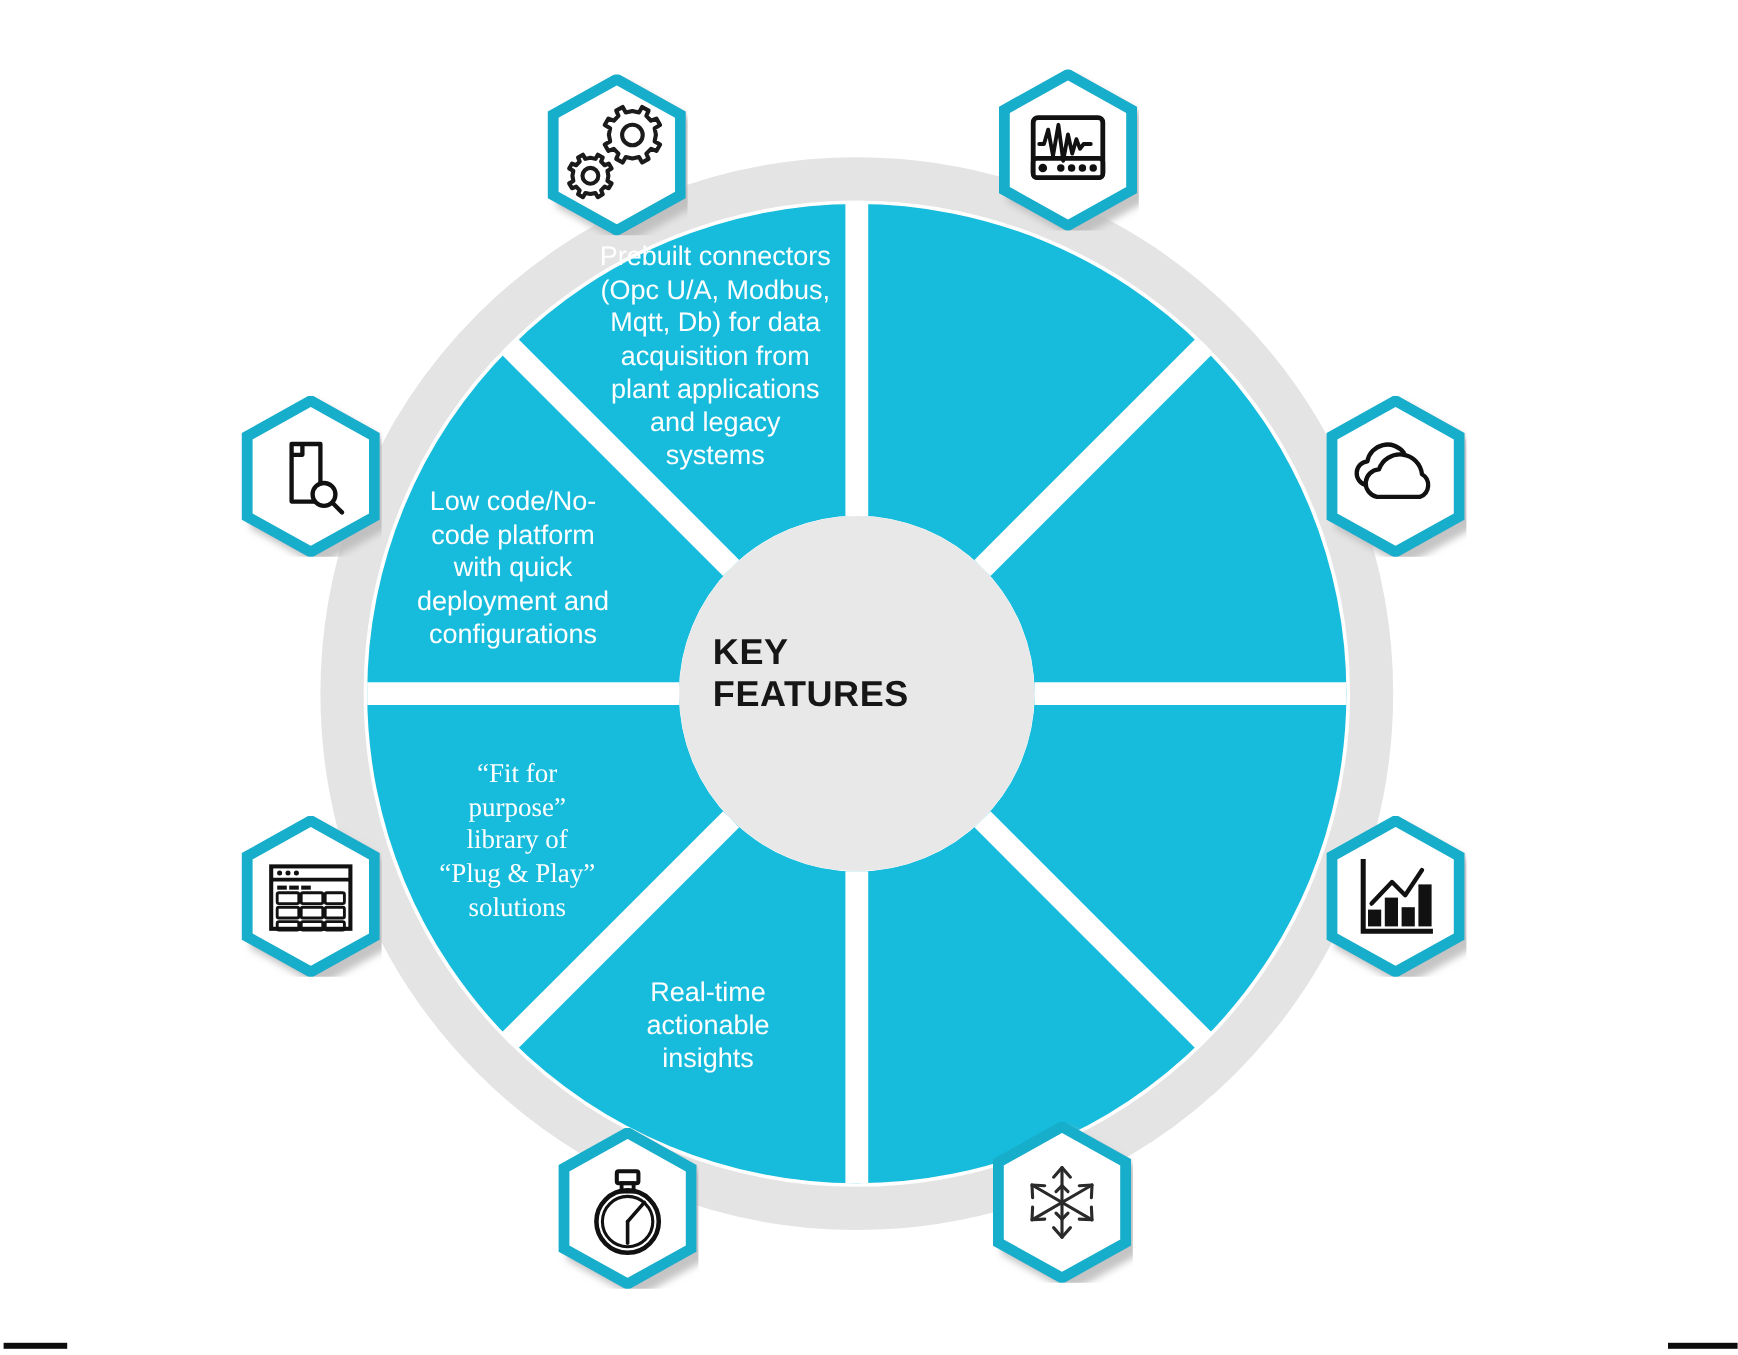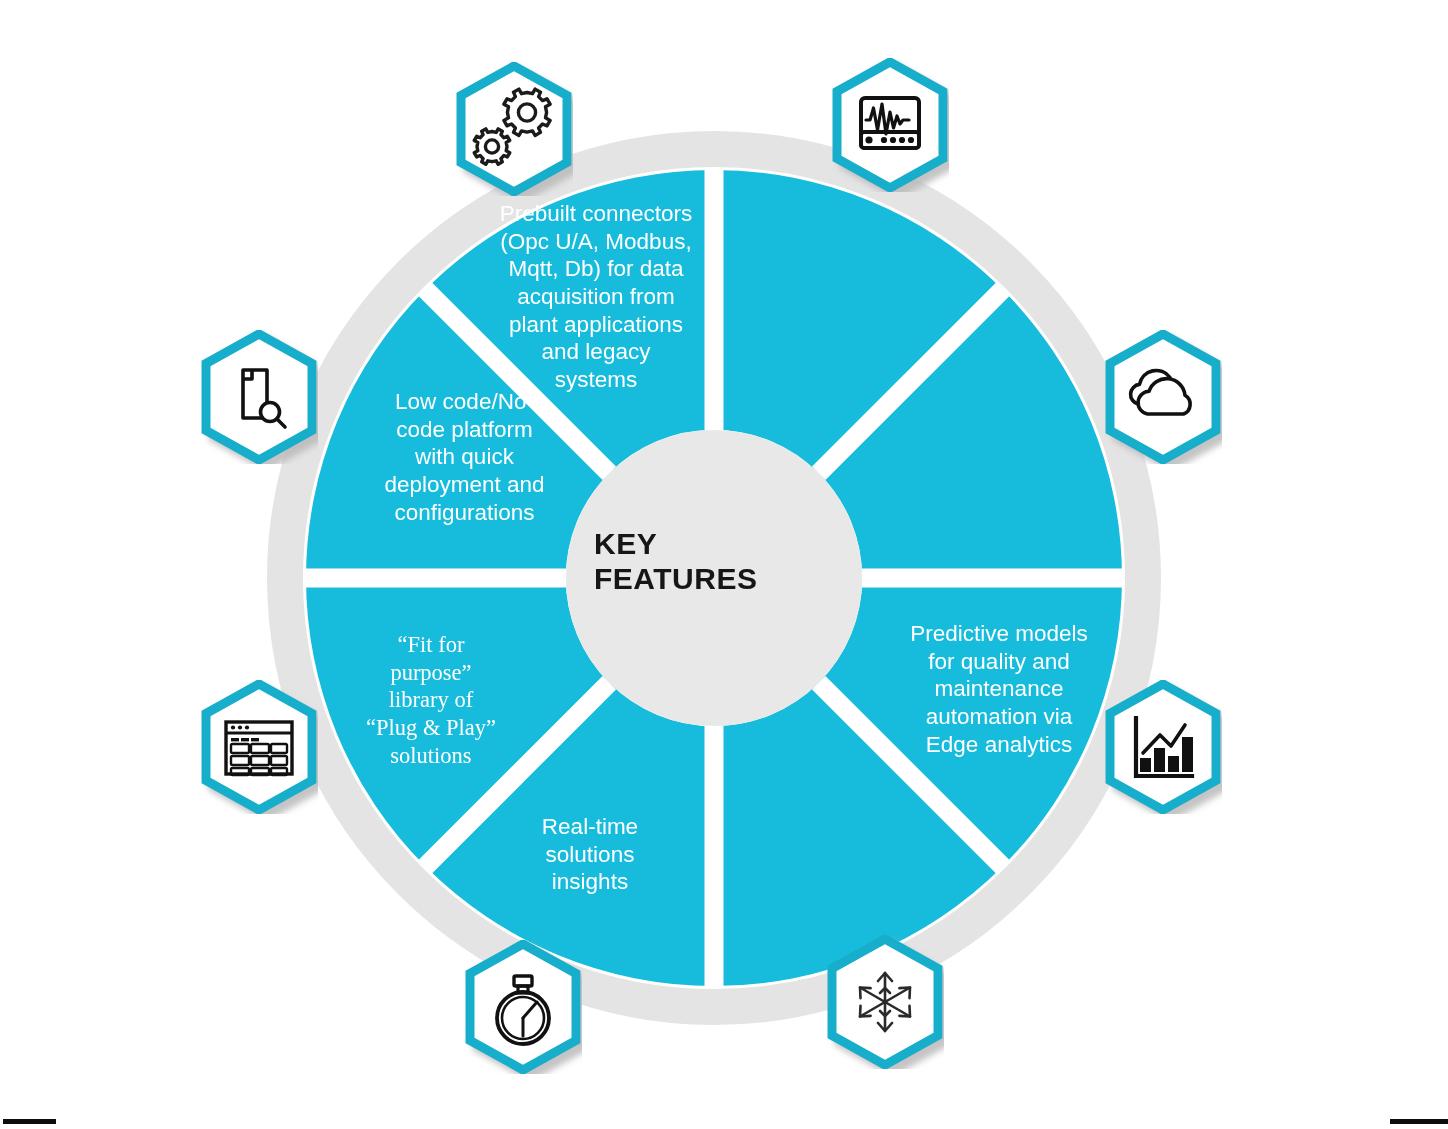--- a/index.html
+++ b/index.html
@@ -142,38 +142,33 @@
   <div class="seg-label" style="left:486px; top:200px; width:220px;">Prebuilt connectors
 (Opc U/A, Modbus,
 Mqtt, Db) for data
 acquisition from
 plant applications
 and legacy
 systems</div>
 
 
 
-  <div class="seg-label" style="left:908px; top:620px; width:182px;">Predictive models
-for quality and
-maintenance
-automation via
-Edge analytics</div>
 
 
   <div class="seg-label" style="left:509px; top:813px; width:162px;">Real-time
-solutions
+actionable
 insights</div>
 
   <div class="seg-label" style="left:352px; top:631px; width:158px;font-family:Liberation Serif, serif;">“Fit for
 purpose”
 library of
 “Plug &amp; Play”
 solutions</div>
 
-  <div class="seg-label" style="left:340px; top:388px; width:175px;margin-left:37px;">Low code/No-
+  <div class="seg-label" style="left:340px; top:404px; width:175px;">Low code/No-
 code platform
 with quick
 deployment and
 configurations</div>
 
   <div class="center-label" style="left:594px; top:526px; width:240px;">KEY
 FEATURES</div>
 
   <div class="hex" style="left:455px; top:62px;">
     <svg viewBox="0 0 118 134">

